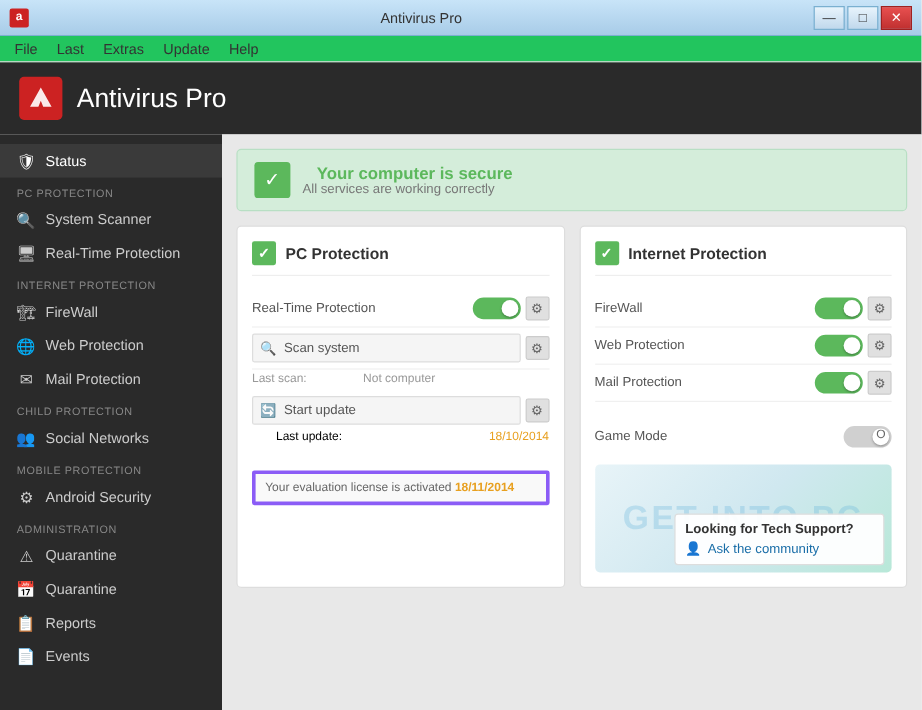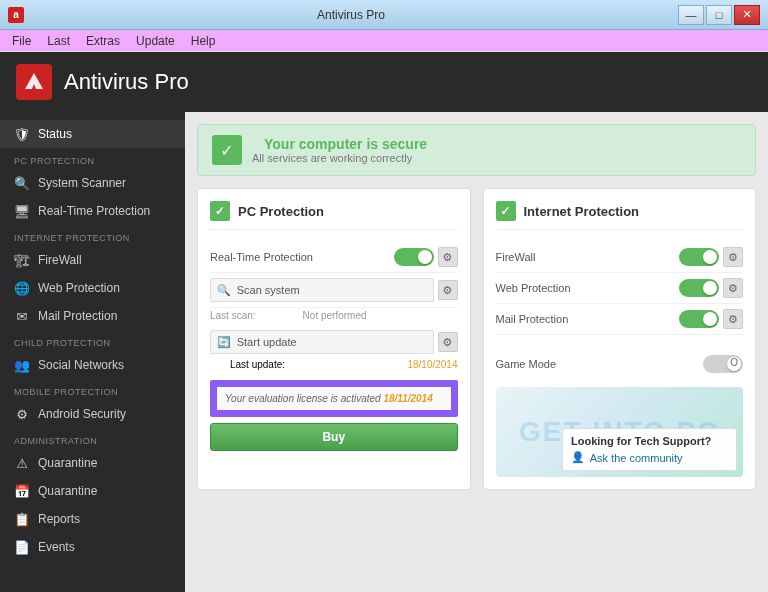--- a/index.html
+++ b/index.html
@@ -17,21 +17,21 @@
     }
     .titlebar-title { font-size: 12px; color: #333; flex: 1; text-align: center; }
     .titlebar-icon { width: 16px; height: 16px; background: #cc2222; border-radius: 2px; display: flex; align-items: center; justify-content: center; color: white; font-size: 10px; font-weight: bold; }
     .titlebar-controls { display: flex; gap: 2px; }
     .titlebar-btn { width: 26px; height: 20px; border: 1px solid #7ab0d0; background: linear-gradient(to bottom, #e8f4fc, #c0d8ec); display: flex; align-items: center; justify-content: center; font-size: 11px; cursor: pointer; color: #333; }
     .titlebar-btn.close { background: linear-gradient(to bottom, #e85050, #c03030); color: white; border-color: #a02020; }
 
     
     .menubar {
       height: 22px;
-      background: #f0abfc;
+      background: #22c55e;
       display: flex;
       align-items: center;
       padding: 0 4px;
       border-bottom: 1px solid #ddd;
     }
     .menubar-item { padding: 2px 8px; font-size: 12px; color: #333; cursor: pointer; }
 
     
     .app-header {
       height: 60px;
@@ -195,27 +195,26 @@
       font-size: 11px;
       color: #555;
       cursor: pointer;
     }
     .update-sub { font-size: 10px; display: flex; justify-content: space-between; padding: 2px 0; margin-left: 20px; }
     .update-date { color: #e8a020; }
 
     
     .license-row {
       background: #f9f9f9;
-      border: 7px solid #8b5cf6;
+      border: 3px solid #8b5cf6;
       border-radius: 2px;
       padding: 6px 8px;
-      margin-top: 8px;
+      margin-top: 20px;
       font-size: 10px;
       color: #666;
-      font-style: italic;
     }
     .license-date { color: #e8a020; font-weight: 600; }
     .buy-btn {
       width: 100%;
       height: 28px;
       background: linear-gradient(to bottom, #6ac06a, #4a9e4a);
       border: 1px solid #3a8e3a;
       border-radius: 3px;
       color: white;
       font-size: 12px;
@@ -376,21 +375,21 @@
           <div class="scan-row">
             <div class="scan-input-btn">
               <span style="font-size:11px;">🔍</span>
               <span>Scan system</span>
             </div>
             <div style="width:4px;"></div>
             <div class="gear-btn">⚙</div>
           </div>
           <div class="scan-sub">
             <span>Last scan:</span>
-            <span class="scan-sub-value">Not performed</span>
+            <span class="scan-sub-value">Not computer</span>
           </div>
         </div>
 
         <div>
           <div class="update-row">
             <div class="update-btn">
               <span style="font-size:11px;">🔄</span>
               <span>Start update</span>
             </div>
             <div style="width:4px;"></div>
@@ -399,21 +398,20 @@
           <div class="update-sub">
             <span>Last update:</span>
             <span class="update-date">18/10/2014</span>
           </div>
         </div>
 
         <div class="license-row">
           <span>Your evaluation license is activated</span>
           <span class="license-date">18/11/2014</span>
         </div>
-        <div class="buy-btn">Buy</div>
       </div>
 
       <div class="card">
         <div class="card-title">
           <div class="card-check">✓</div>
           <span>Internet Protection</span>
         </div>
 
         <div class="int-row">
           <span class="toggle-label">FireWall</span>

